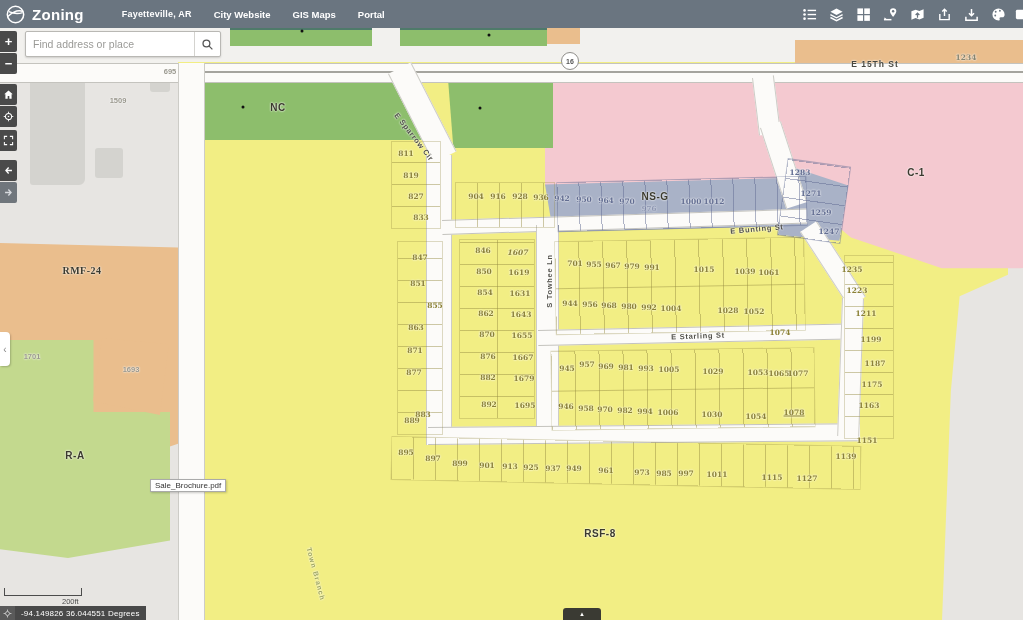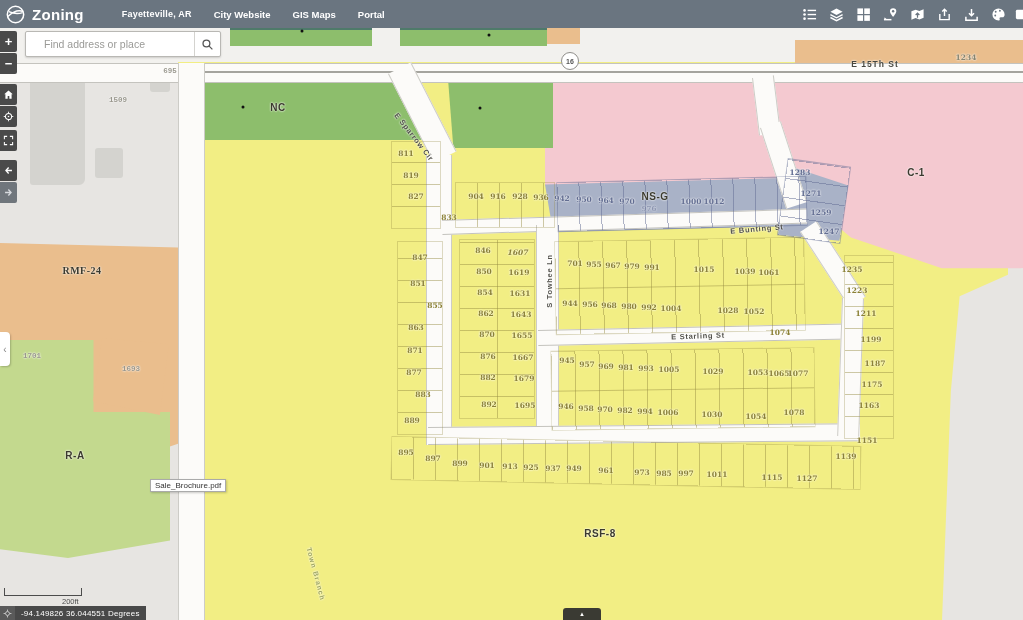--- a/index.html
+++ b/index.html
@@ -37,36 +37,36 @@
   .lots-bh{background:repeating-linear-gradient(0deg,transparent 0 18px,rgba(96,106,146,.5) 18px 19px);box-shadow:0 0 0 1px rgba(96,106,146,.45);}
   .lots-bv{background:repeating-linear-gradient(90deg,transparent 0 21px,rgba(96,106,146,.5) 21px 22px);box-shadow:0 0 0 1px rgba(96,106,146,.45);}
 
   
   #labels{position:absolute;inset:0;z-index:6;}
   .mlbl{position:absolute;transform:translate(-50%,-50%);white-space:nowrap;
     text-shadow:0 0 2px rgba(255,255,255,.9),0 0 2px rgba(255,255,255,.7);}
   .k-y{font-family:"DejaVu Serif",serif;font-weight:bold;font-size:7.5px;color:#8b8136;}
   .k-b{font-family:"DejaVu Serif",serif;font-weight:bold;font-size:7.5px;color:#636e92;}
   .k-f{font-family:"DejaVu Serif",serif;font-weight:bold;font-size:7px;color:#7b84a4;opacity:.65;}
-  .k-g{font-family:Liberation Mono, monospace;font-weight:bold;font-size:7.5px;color:#9a988e;}
+  .k-g{font-family:Liberation Sans, sans-serif;font-weight:bold;font-size:7.5px;color:#9a988e;}
   .k-o{font-family:"DejaVu Serif",serif;font-weight:bold;font-size:7.5px;color:#87846f;}
   .k-z{font-size:10px;font-weight:bold;color:#3b3a2e;letter-spacing:.5px;}
   .k-s{font-size:7.5px;font-weight:bold;color:#52514b;letter-spacing:.7px;}
   .k-s15{font-size:8.5px;font-weight:bold;color:#47473f;letter-spacing:1px;}
   .k-w{font-size:7px;font-weight:bold;color:rgba(128,138,58,.75);letter-spacing:1px;}
   .dot{position:absolute;width:3px;height:3px;background:#111;border-radius:50%;transform:translate(-50%,-50%);z-index:6;}
 
   #shield{position:absolute;left:570px;top:61px;width:16px;height:16px;background:#fff;border:1.5px solid #8f8e8a;
     border-radius:50%;transform:translate(-50%,-50%);z-index:6;font-size:7px;font-weight:bold;color:#555;
     display:flex;align-items:center;justify-content:center;}
 
   
   #searchbox{position:absolute;left:25px;top:31px;width:194px;height:24px;background:#fff;border:1px solid #b9b8b4;
     border-radius:2px;display:flex;z-index:30;box-shadow:0 1px 2px rgba(0,0,0,.15);}
-  #searchbox input{flex:1;border:none;outline:none;font-size:10.5px;padding:0 18px;color:#333;background:transparent;min-width:0;}
+  #searchbox input{flex:1;border:none;outline:none;font-size:10.5px;padding:0 7px;color:#333;background:transparent;min-width:0;}
   #searchbox input::placeholder{color:#9a9a97;}
   #search-btn{width:25px;border-left:1px solid #d4d3cf;display:flex;align-items:center;justify-content:center;cursor:pointer;}
 
   .mc-btn{position:absolute;left:0;width:17px;height:21px;background:#4a4a4a;color:#fff;z-index:30;cursor:pointer;
     display:flex;align-items:center;justify-content:center;font-size:13px;font-weight:bold;border-radius:0 2px 2px 0;}
   .mc-btn svg{width:11px;height:11px;}
   .mc-disabled{background:#70767c;}
 
   #panel-tab{position:absolute;left:0;top:332px;width:10px;height:34px;background:#fff;border-radius:0 4px 4px 0;
     box-shadow:1px 1px 2px rgba(0,0,0,.2);z-index:30;color:#888;font-size:10px;display:flex;align-items:center;justify-content:center;cursor:pointer;}
@@ -152,21 +152,21 @@
 
     <div id="labels">
         <span class="mlbl k-g" style="left: 170px; top: 71px;">695</span>
         <span class="mlbl k-g" style="left: 118px; top: 100px;">1509</span>
         <span class="mlbl k-o" style="left: 966px; top: 57px;">1234</span>
         <span class="mlbl k-g" style="left: 32px; top: 356px;">1701</span>
         <span class="mlbl k-g" style="left: 131px; top: 369px;">1693</span>
         <span class="mlbl k-y" style="left: 406px; top: 153px;">811</span>
         <span class="mlbl k-y" style="left: 411px; top: 175px;">819</span>
         <span class="mlbl k-y" style="left: 416px; top: 196px;">827</span>
-        <span class="mlbl k-y" style="left: 421px; top: 217px; margin-left: 28px;">833</span>
+        <span class="mlbl k-y" style="left: 421px; top: 217px;">833</span>
         <span class="mlbl k-y" style="left: 476px; top: 196px;">904</span>
         <span class="mlbl k-y" style="left: 498px; top: 196px;">916</span>
         <span class="mlbl k-y" style="left: 520px; top: 196px;">928</span>
         <span class="mlbl k-y" style="left: 541px; top: 197px;">936</span>
         <span class="mlbl k-b" style="left: 562px; top: 198px;">942</span>
         <span class="mlbl k-b" style="left: 584px; top: 199px;">950</span>
         <span class="mlbl k-b" style="left: 606px; top: 200px;">964</span>
         <span class="mlbl k-b" style="left: 627px; top: 201px;">970</span>
         <span class="mlbl k-f" style="left: 649px; top: 208px;">976</span>
         <span class="mlbl k-b" style="left: 691px; top: 201px;">1000</span>
@@ -174,21 +174,21 @@
         <span class="mlbl k-b" style="left: 800px; top: 172px;">1283</span>
         <span class="mlbl k-b" style="left: 811px; top: 193px;">1271</span>
         <span class="mlbl k-b" style="left: 821px; top: 212px;">1259</span>
         <span class="mlbl k-b" style="left: 829px; top: 231px;">1247</span>
         <span class="mlbl k-y" style="left: 420px; top: 257px;">847</span>
         <span class="mlbl k-y" style="left: 418px; top: 283px;">851</span>
         <span class="mlbl k-y" style="left: 417px; top: 305px; padding-left: 36px;">855</span>
         <span class="mlbl k-y" style="left: 416px; top: 327px;">863</span>
         <span class="mlbl k-y" style="left: 415px; top: 350px;">871</span>
         <span class="mlbl k-y" style="left: 414px; top: 372px;">877</span>
-        <span class="mlbl k-y" style="left: 413px; top: 394px; padding-left: 20px;">883</span>
+        <span class="mlbl k-y" style="left: 413px; top: 414px; padding-left: 20px;">883</span>
         <span class="mlbl k-y" style="left: 412px; top: 420px;">889</span>
         <span class="mlbl k-y" style="left: 483px; top: 250px;">846</span>
         <span class="mlbl k-y" style="left: 484px; top: 271px;">850</span>
         <span class="mlbl k-y" style="left: 485px; top: 292px;">854</span>
         <span class="mlbl k-y" style="left: 486px; top: 313px;">862</span>
         <span class="mlbl k-y" style="left: 487px; top: 334px;">870</span>
         <span class="mlbl k-y" style="left: 488px; top: 356px;">876</span>
         <span class="mlbl k-y" style="left: 488px; top: 377px;">882</span>
         <span class="mlbl k-y" style="left: 489px; top: 404px;">892</span>
         <span class="mlbl k-y" style="left: 518px; top: 252px; font-style: italic;">1607</span>
@@ -217,39 +217,39 @@
         <span class="mlbl k-y" style="left: 754px; top: 311px;">1052</span>
         <span class="mlbl k-y" style="left: 780px; top: 308px; margin-top: 24px;">1074</span>
         <span class="mlbl k-y" style="left: 852px; top: 269px;">1235</span>
         <span class="mlbl k-y" style="left: 857px; top: 290px;">1223</span>
         <span class="mlbl k-y" style="left: 866px; top: 313px;">1211</span>
         <span class="mlbl k-y" style="left: 871px; top: 339px;">1199</span>
         <span class="mlbl k-y" style="left: 875px; top: 363px;">1187</span>
         <span class="mlbl k-y" style="left: 872px; top: 384px;">1175</span>
         <span class="mlbl k-y" style="left: 869px; top: 405px;">1163</span>
         <span class="mlbl k-y" style="left: 867px; top: 428px; margin-top: 12px;">1151</span>
-        <span class="mlbl k-y" style="left: 567px; top: 360px;">945</span>
+        <span class="mlbl k-y" style="left: 567px; top: 368px;">945</span>
         <span class="mlbl k-y" style="left: 587px; top: 364px;">957</span>
         <span class="mlbl k-y" style="left: 606px; top: 366px;">969</span>
         <span class="mlbl k-y" style="left: 626px; top: 367px;">981</span>
         <span class="mlbl k-y" style="left: 646px; top: 368px;">993</span>
         <span class="mlbl k-y" style="left: 669px; top: 369px;">1005</span>
         <span class="mlbl k-y" style="left: 713px; top: 371px;">1029</span>
         <span class="mlbl k-y" style="left: 758px; top: 372px;">1053</span>
         <span class="mlbl k-y" style="left: 779px; top: 373px;">1065</span>
         <span class="mlbl k-y" style="left: 798px; top: 373px;">1077</span>
         <span class="mlbl k-y" style="left: 566px; top: 406px;">946</span>
         <span class="mlbl k-y" style="left: 586px; top: 408px;">958</span>
         <span class="mlbl k-y" style="left: 605px; top: 409px;">970</span>
         <span class="mlbl k-y" style="left: 625px; top: 410px;">982</span>
         <span class="mlbl k-y" style="left: 645px; top: 411px;">994</span>
         <span class="mlbl k-y" style="left: 668px; top: 412px;">1006</span>
         <span class="mlbl k-y" style="left: 712px; top: 414px;">1030</span>
         <span class="mlbl k-y" style="left: 756px; top: 416px;">1054</span>
-        <span class="mlbl k-y" style="left: 794px; top: 412px;">1078</span>
+        <span class="mlbl k-y" style="left: 794px; top: 412px; text-decoration: underline;">1078</span>
         <span class="mlbl k-y" style="left: 406px; top: 452px;">895</span>
         <span class="mlbl k-y" style="left: 433px; top: 458px;">897</span>
         <span class="mlbl k-y" style="left: 460px; top: 463px;">899</span>
         <span class="mlbl k-y" style="left: 487px; top: 465px;">901</span>
         <span class="mlbl k-y" style="left: 510px; top: 466px;">913</span>
         <span class="mlbl k-y" style="left: 531px; top: 467px;">925</span>
         <span class="mlbl k-y" style="left: 553px; top: 468px;">937</span>
         <span class="mlbl k-y" style="left: 574px; top: 468px;">949</span>
         <span class="mlbl k-y" style="left: 606px; top: 470px;">961</span>
         <span class="mlbl k-y" style="left: 642px; top: 472px;">973</span>

